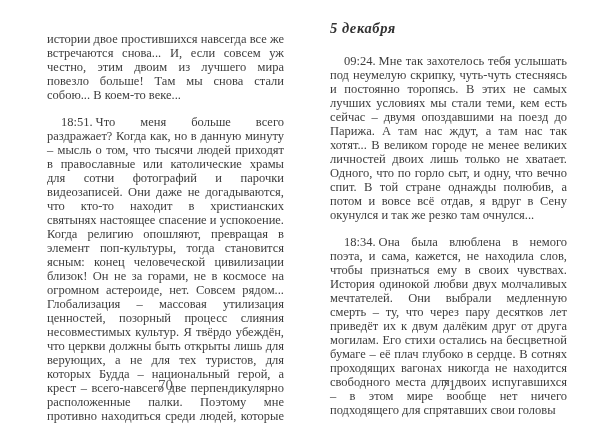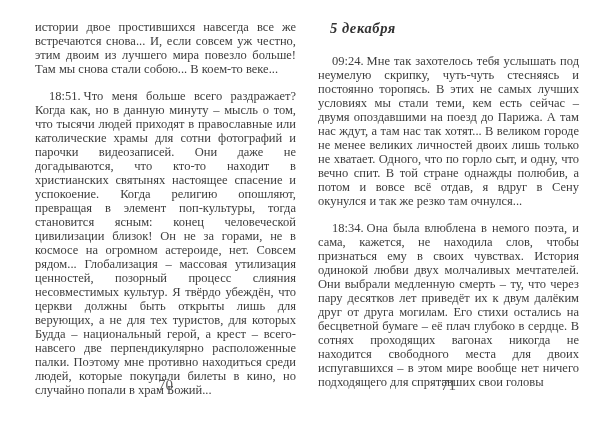--- a/index.html
+++ b/index.html
@@ -20,21 +20,21 @@
     top: 20px;
     width: 261px;
     font-size: 12.5px;
     line-height: 14px;
     text-align: justify;
   }
   .page-left  { left: 35px; }
   .page-right { left: 318px; }
 
   .page p {
-    margin: 0;
+    margin: 12px;
     padding: 0;
   }
   .page p.indent { text-indent: 14px; }
   .page p + p { margin-top: 13px; }
 
   .time {
     margin-right: 3px;
   }
 
   .date-header {

